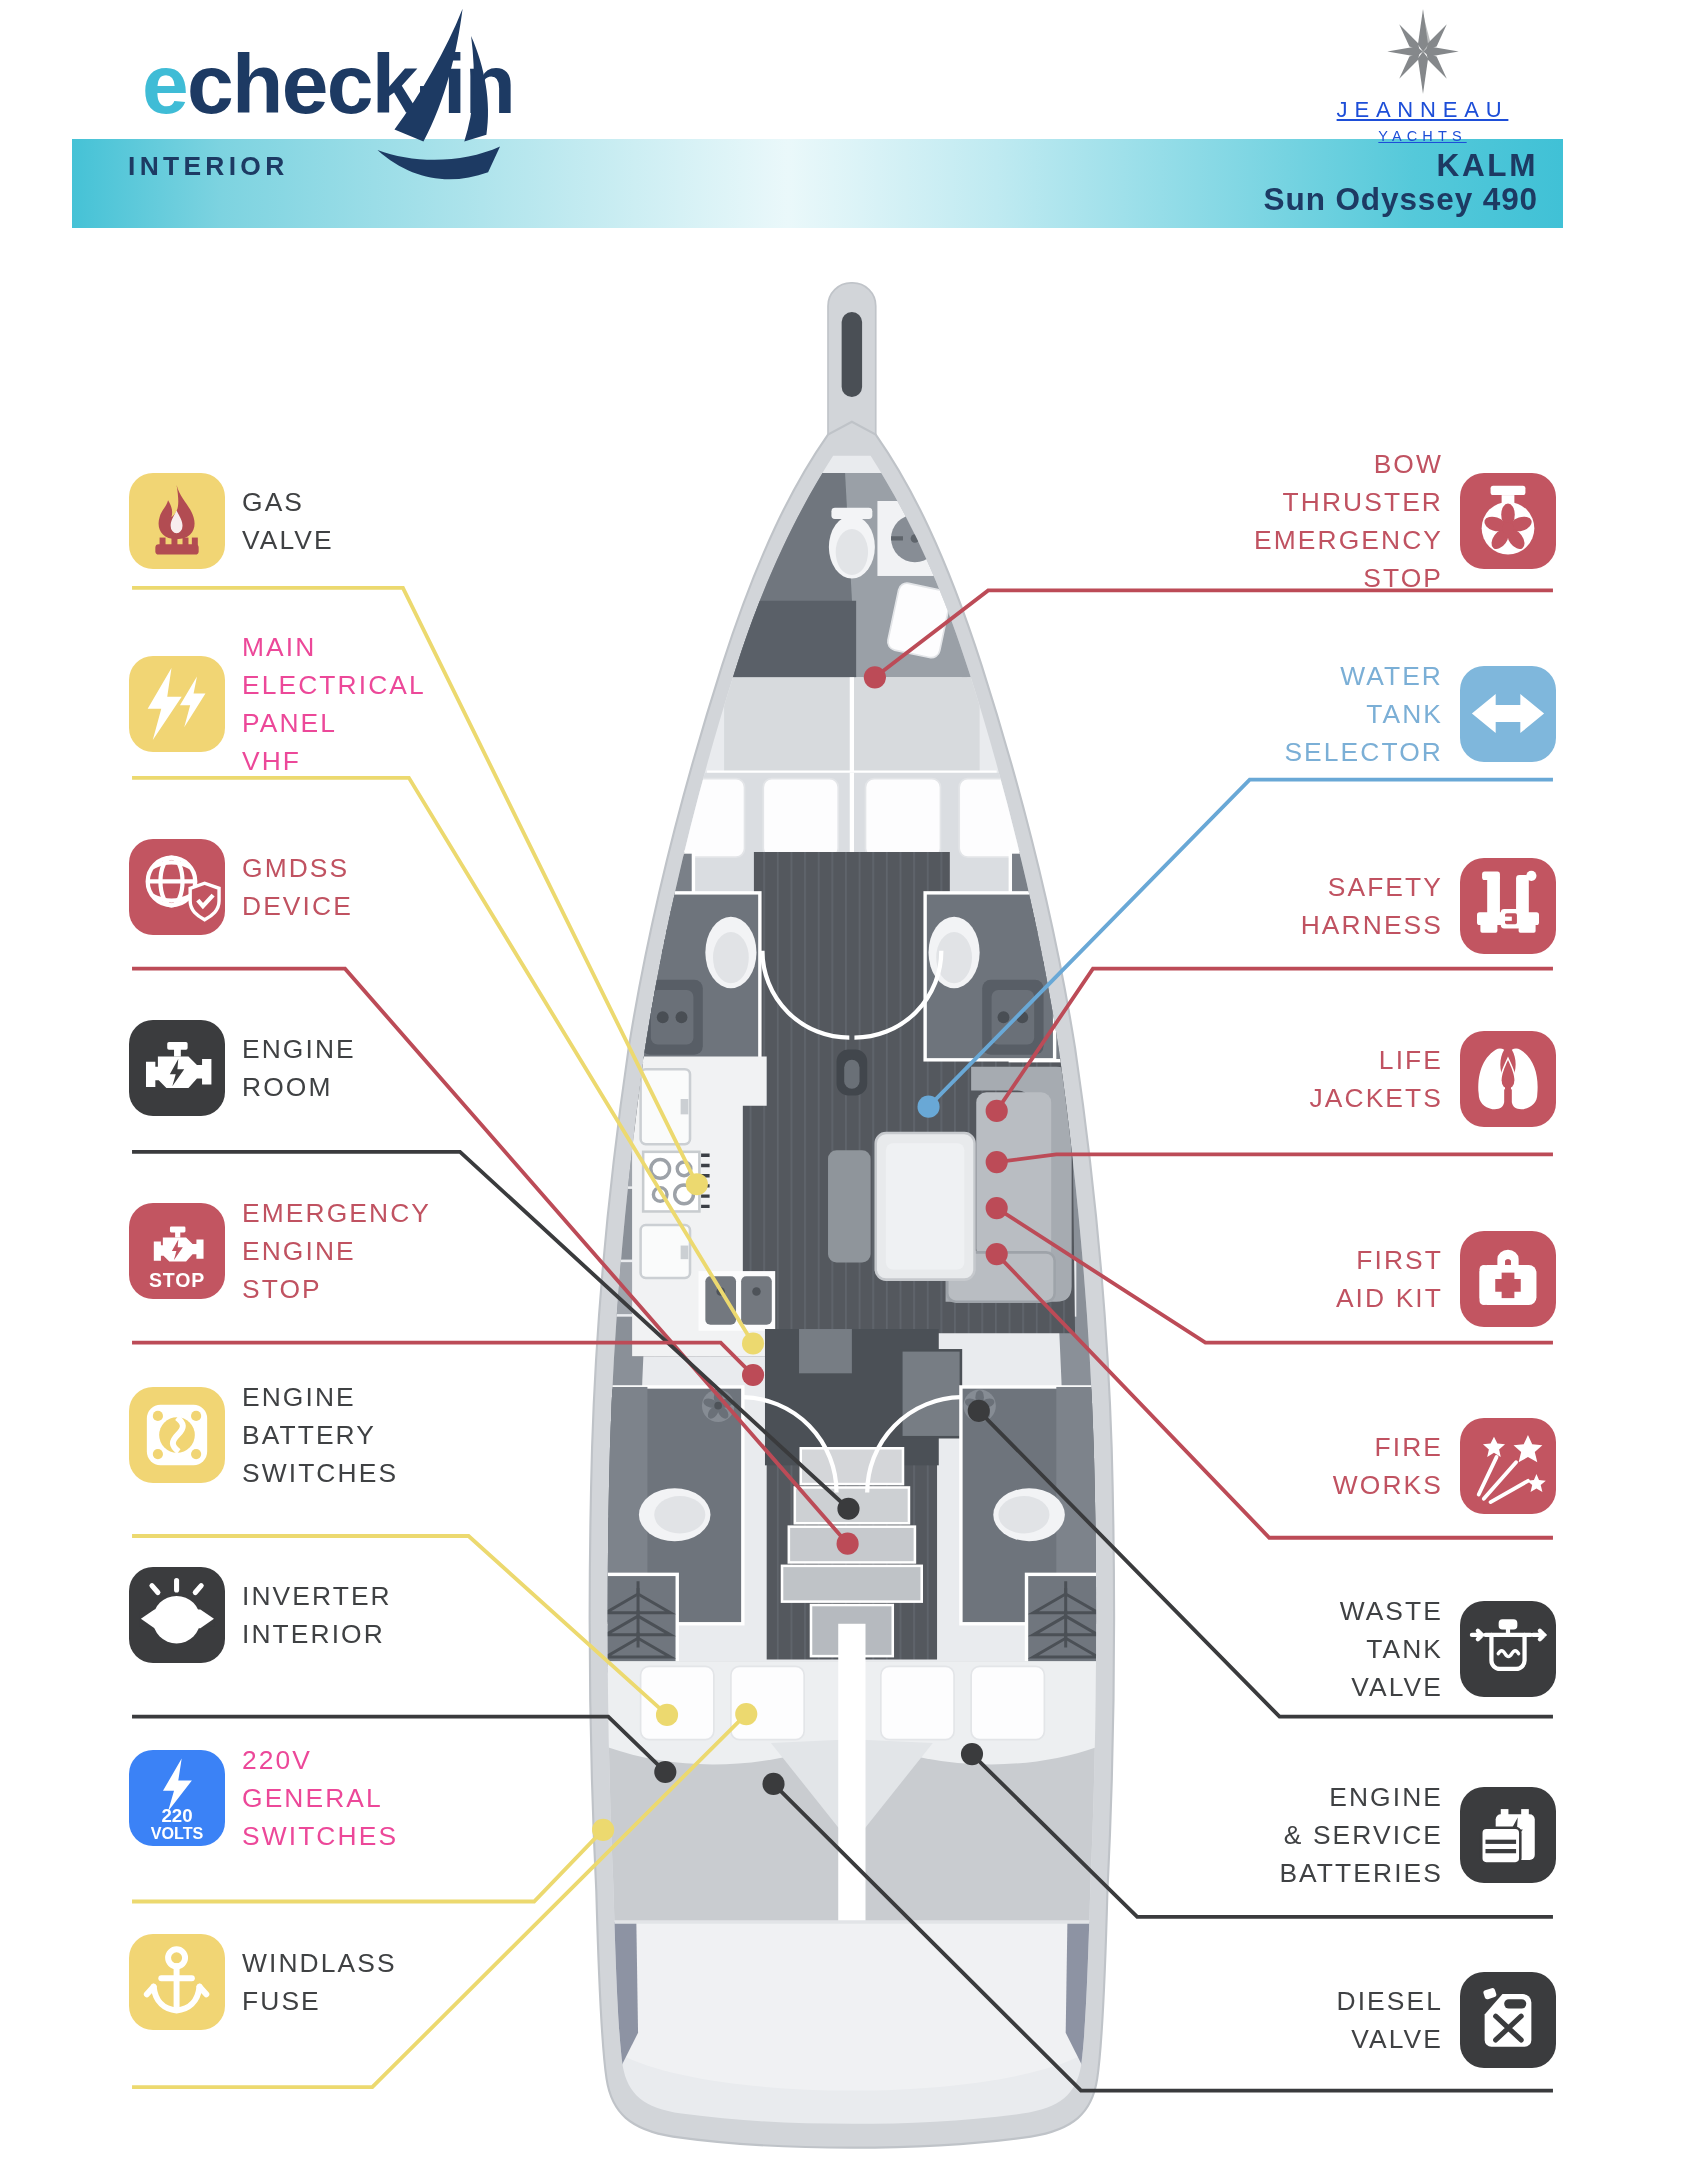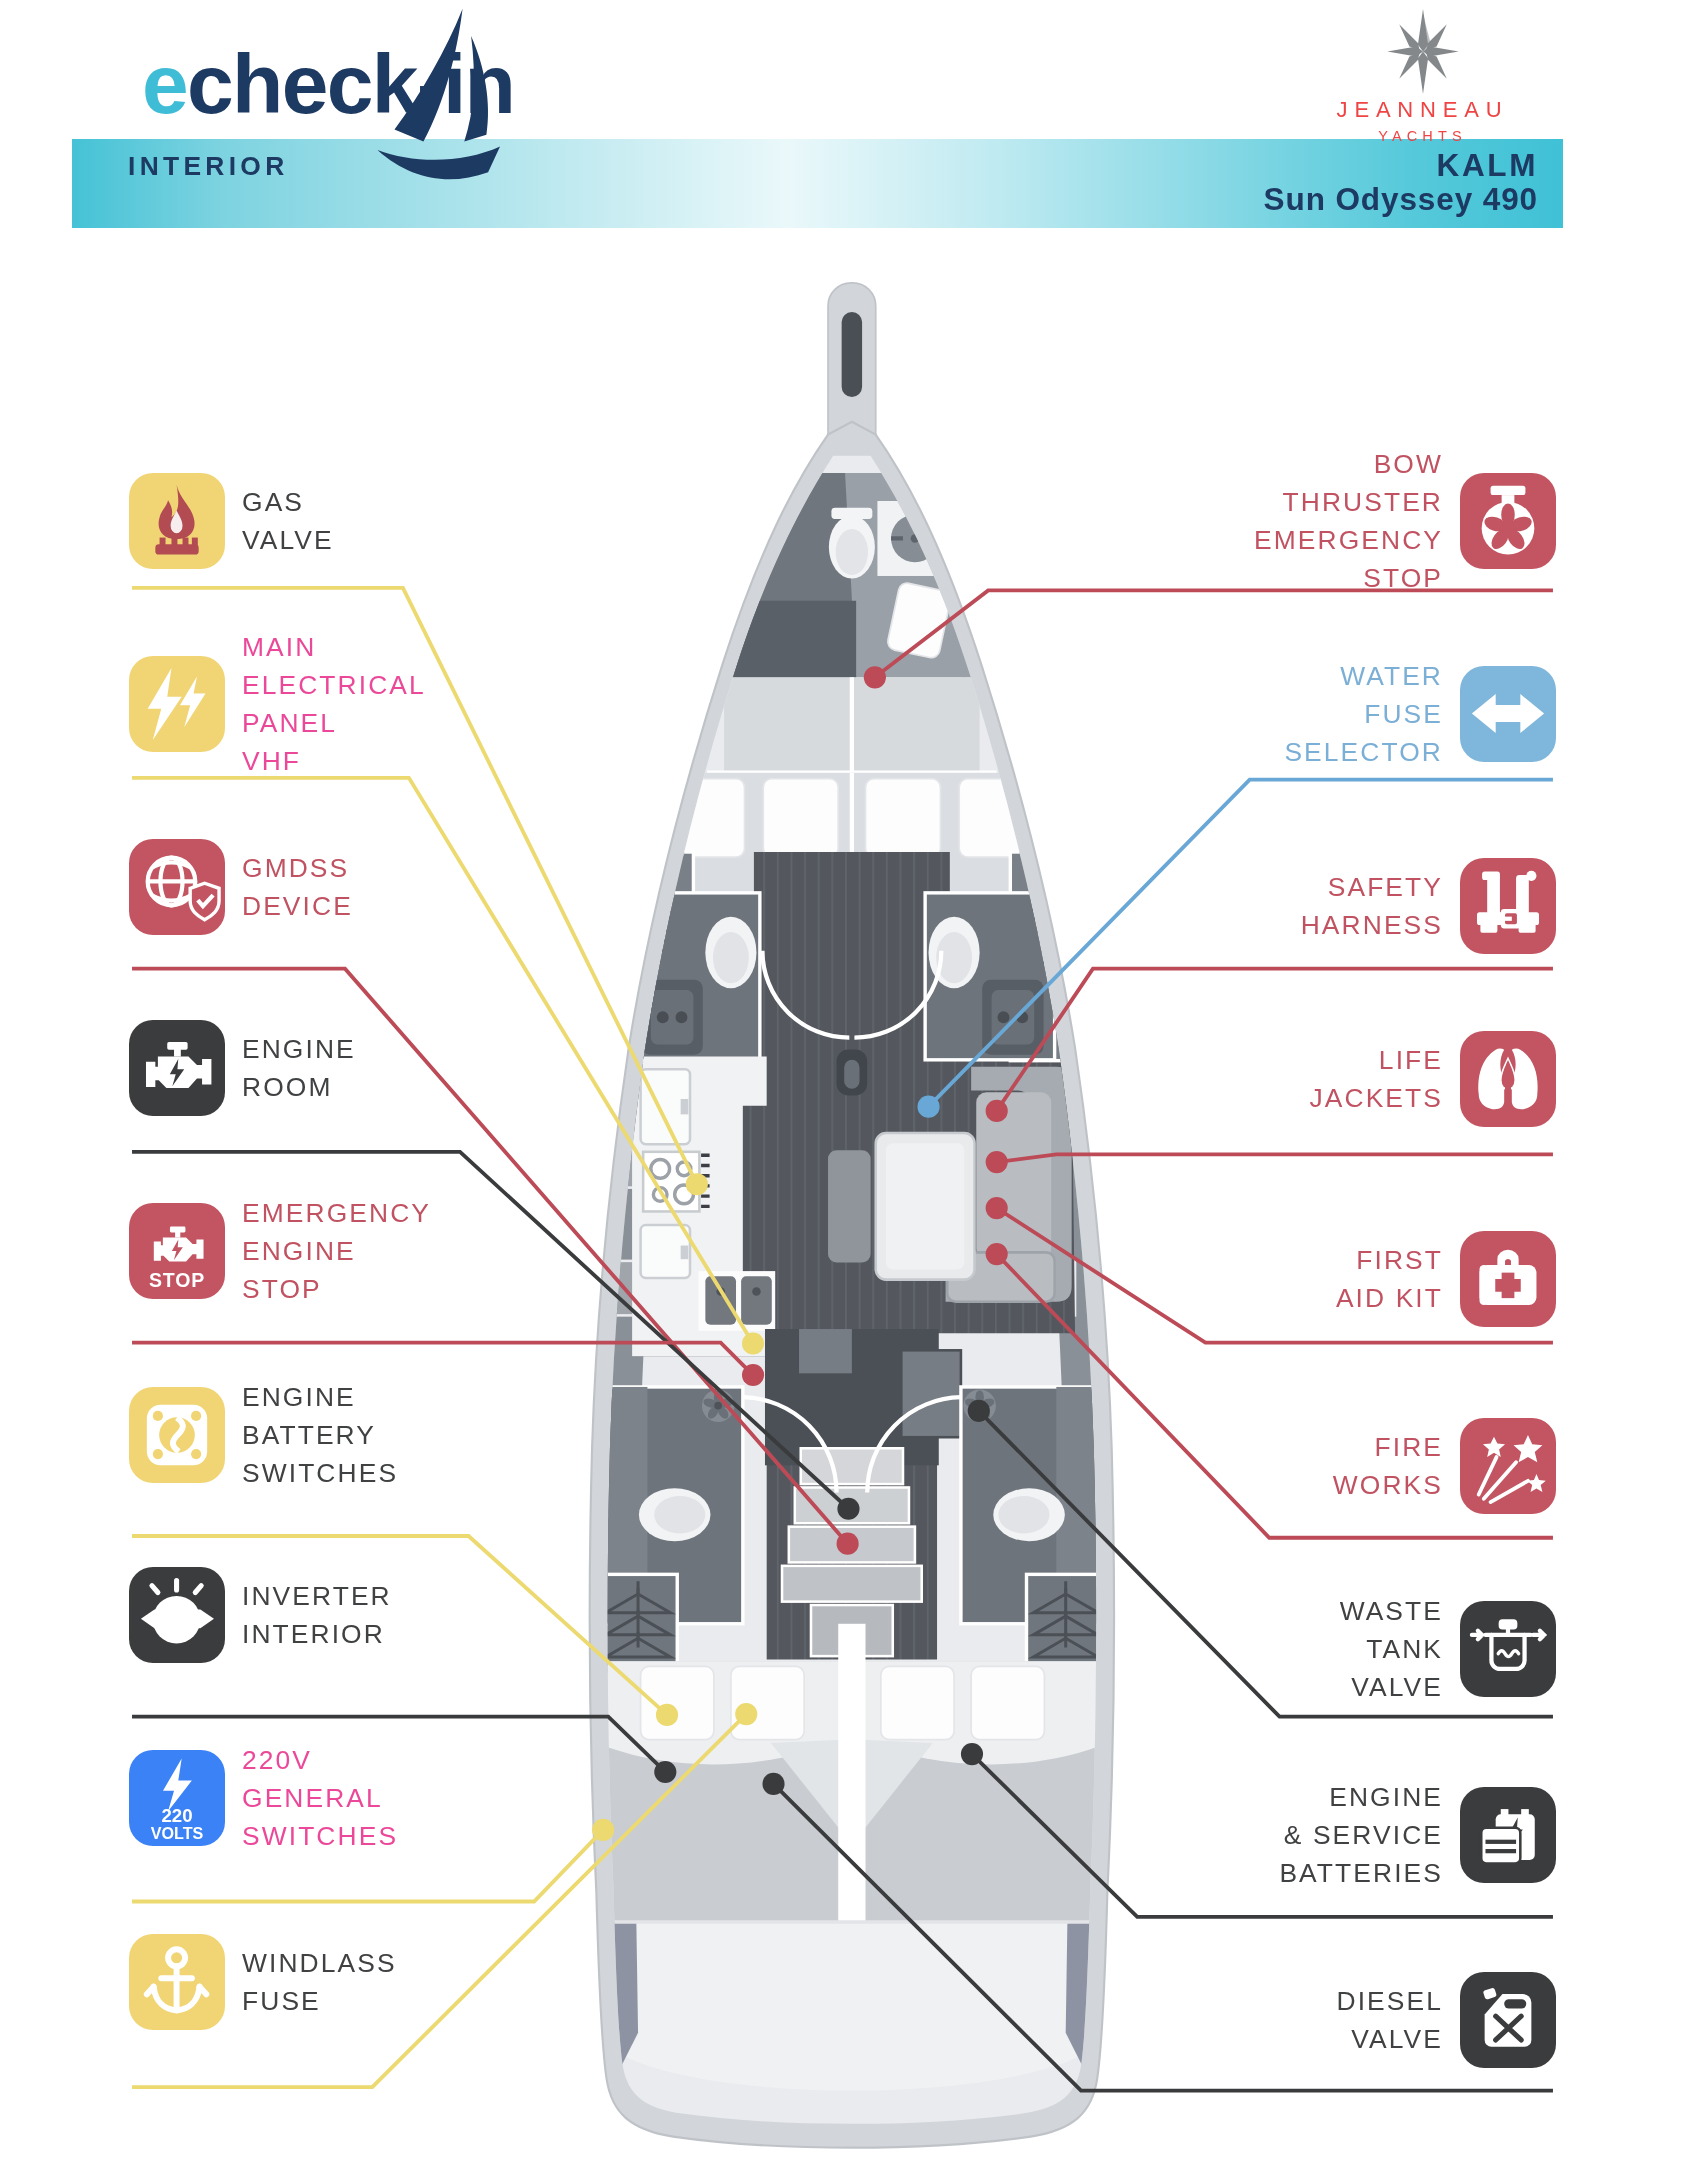--- a/index.html
+++ b/index.html
@@ -6,21 +6,21 @@
   #page{position:relative;width:1685px;height:2181px;background:#ffffff;overflow:hidden;
         font-family:"Liberation Sans", sans-serif;}
   
   #band{position:absolute;left:72px;top:139px;width:1491px;height:89px;
         background:linear-gradient(90deg,#45C2D6 0%,#7DD3E0 10%,#EAF8FA 48%,#BFEAF1 62%,#55C9DA 90%,#40C1D6 100%);}
   #logo-text{position:absolute;left:142px;top:36px;font-size:84px;font-weight:bold;
              letter-spacing:-1.7px;color:#1D3A63;}
   #logo-text .e{color:#3FBCD6;}
   #interior-label{position:absolute;left:128px;top:151px;font-size:26.4px;font-weight:bold;
                   letter-spacing:4.3px;color:#1D3A63;}
-  #brand{position:absolute;left:1312px;top:8.5px;width:221px;text-align:center;color:#ef4444;}
+  #brand{position:absolute;left:1312px;top:8.5px;width:221px;text-align:center;color:#1d4ed8;text-decoration:underline;}
   #brand .bname{font-size:22px;letter-spacing:6.8px;margin-top:3.4px;}
   #brand .bsub{font-size:14.5px;letter-spacing:5.1px;margin-top:5.1px;}
   #boat-id{position:absolute;right:147px;top:148px;text-align:right;color:#1D3A63;line-height:34px;}
   #boat-id .bn{font-size:31.5px;font-weight:bold;letter-spacing:2.6px;}
   #boat-id .bm{font-size:31.5px;font-weight:bold;letter-spacing:0.9px;}
   
   .item{position:absolute;height:96px;display:flex;align-items:center;gap:17px;}
   .item .icon{width:96px;height:96px;border-radius:24px;flex:0 0 auto;position:relative;}
   .item .icon svg{position:absolute;inset:0;}
   .item .lbl{font-size:26.4px;line-height:38px;letter-spacing:2.1px;white-space:pre-line;}
@@ -476,21 +476,21 @@
 EMERGENCY
 STOP</div>
       </div>
       <div class="item right" style="top: 666px; right: 129px;">
         <div class="icon" style="background: rgb(127, 183, 220);">
           <svg viewBox="0 0 113 113" width="96" height="96">
     <polygon fill="#FFFFFF" points="14,56 42,33 42,46 71,46 71,33 99,56 71,79 71,66 42,66 42,79"></polygon>
           </svg>
         </div>
         <div class="lbl" style="color: rgb(123, 175, 214);">WATER
-FUSE
+TANK
 SELECTOR</div>
       </div>
       <div class="item right" style="top: 858px; right: 129px;">
         <div class="icon" style="background: rgb(194, 85, 97);">
           <svg viewBox="0 0 113 113" width="96" height="96">
     <g fill="#FFFFFF">
       <rect x="32" y="20" width="15" height="52" rx="4"></rect>
       <rect x="66" y="20" width="15" height="52" rx="4"></rect>
       <rect x="26" y="16" width="21" height="10" rx="3"></rect>
               <circle cx="84" cy="21" r="6"></circle>

